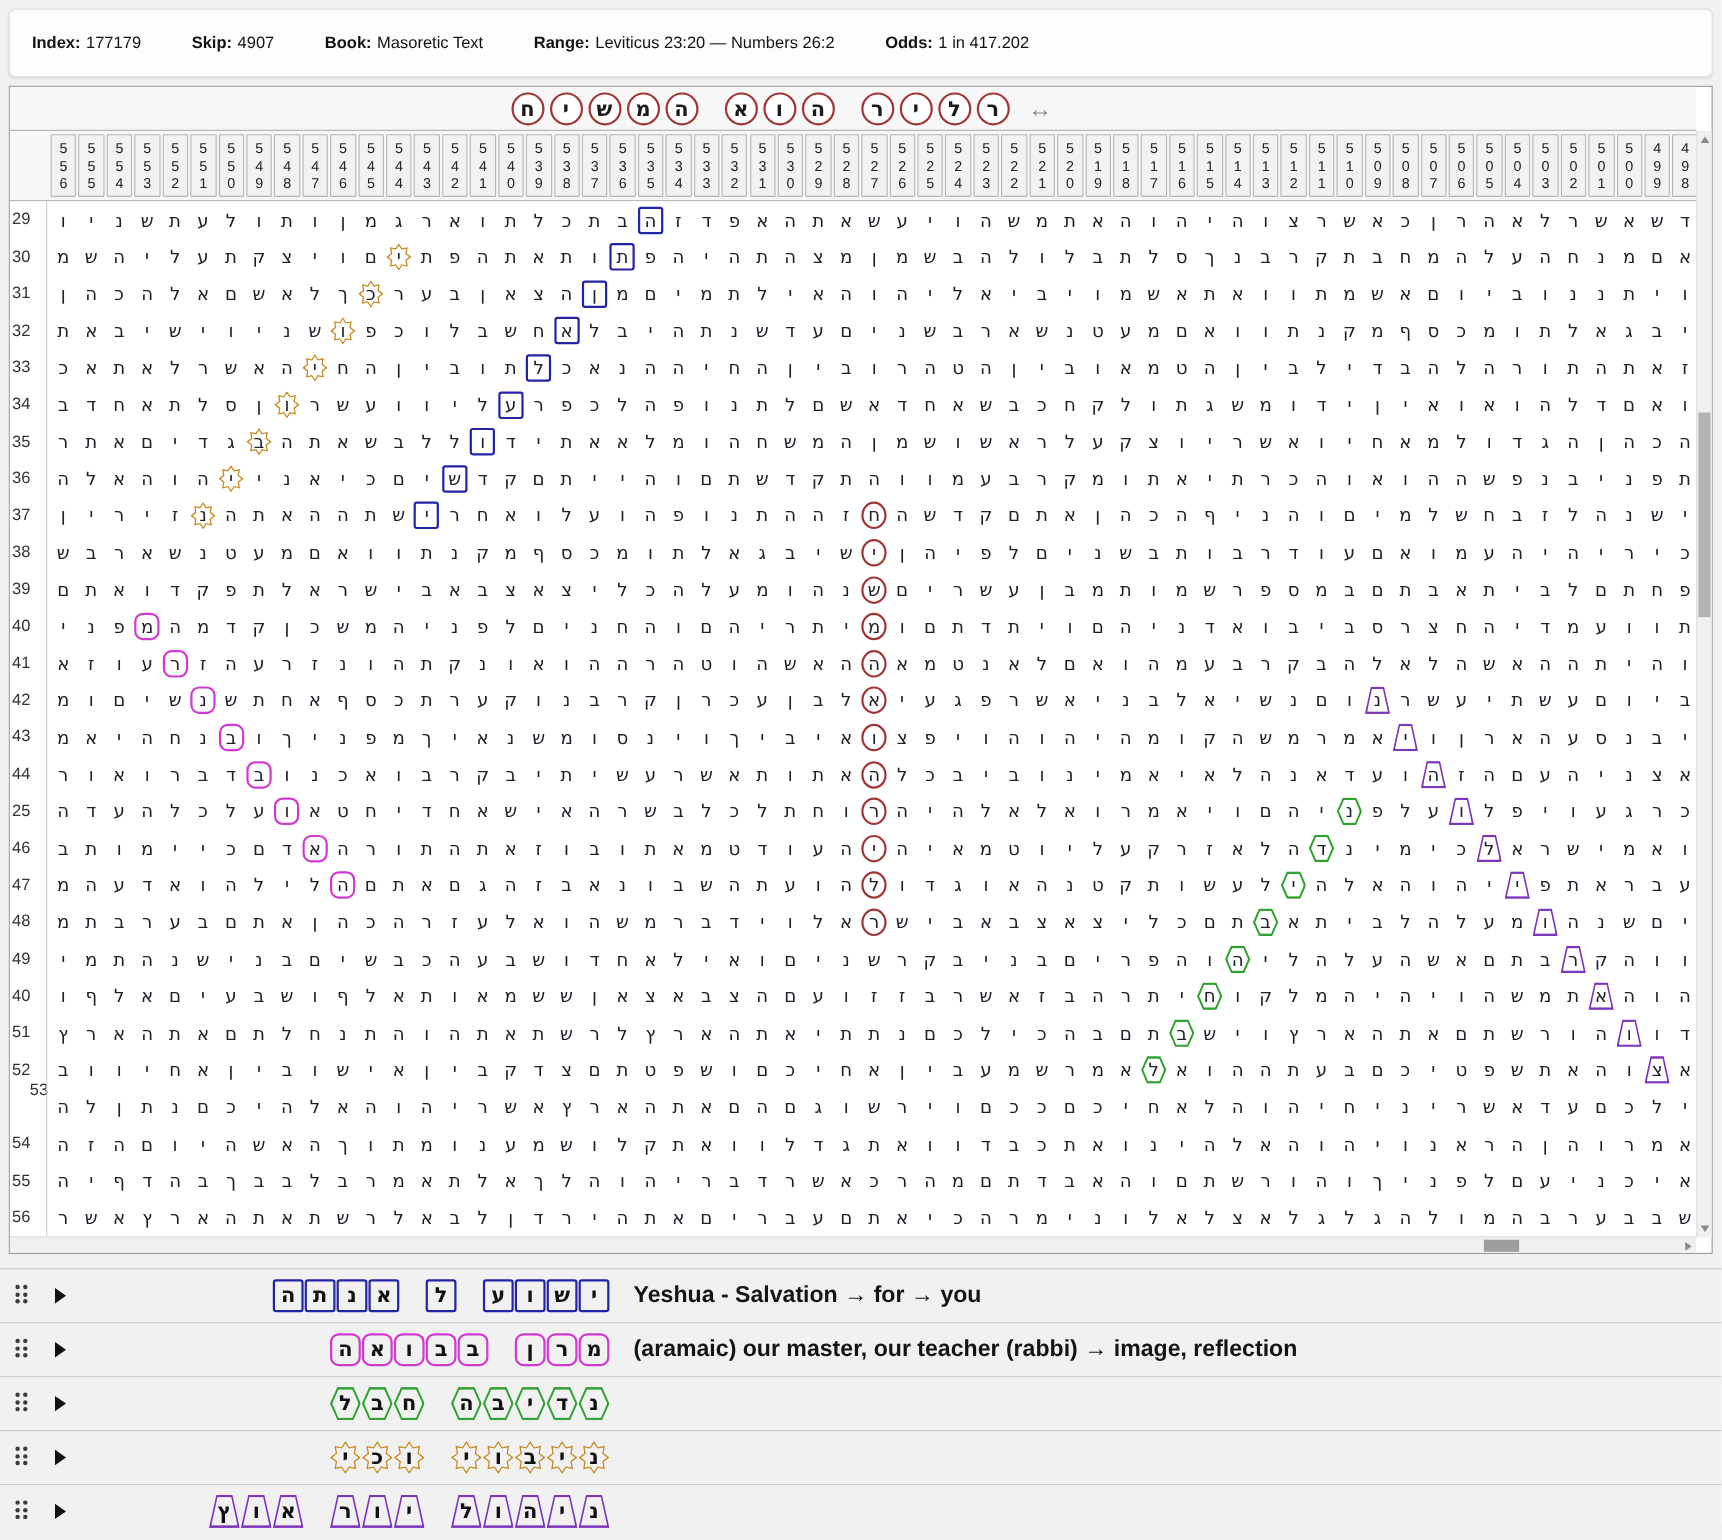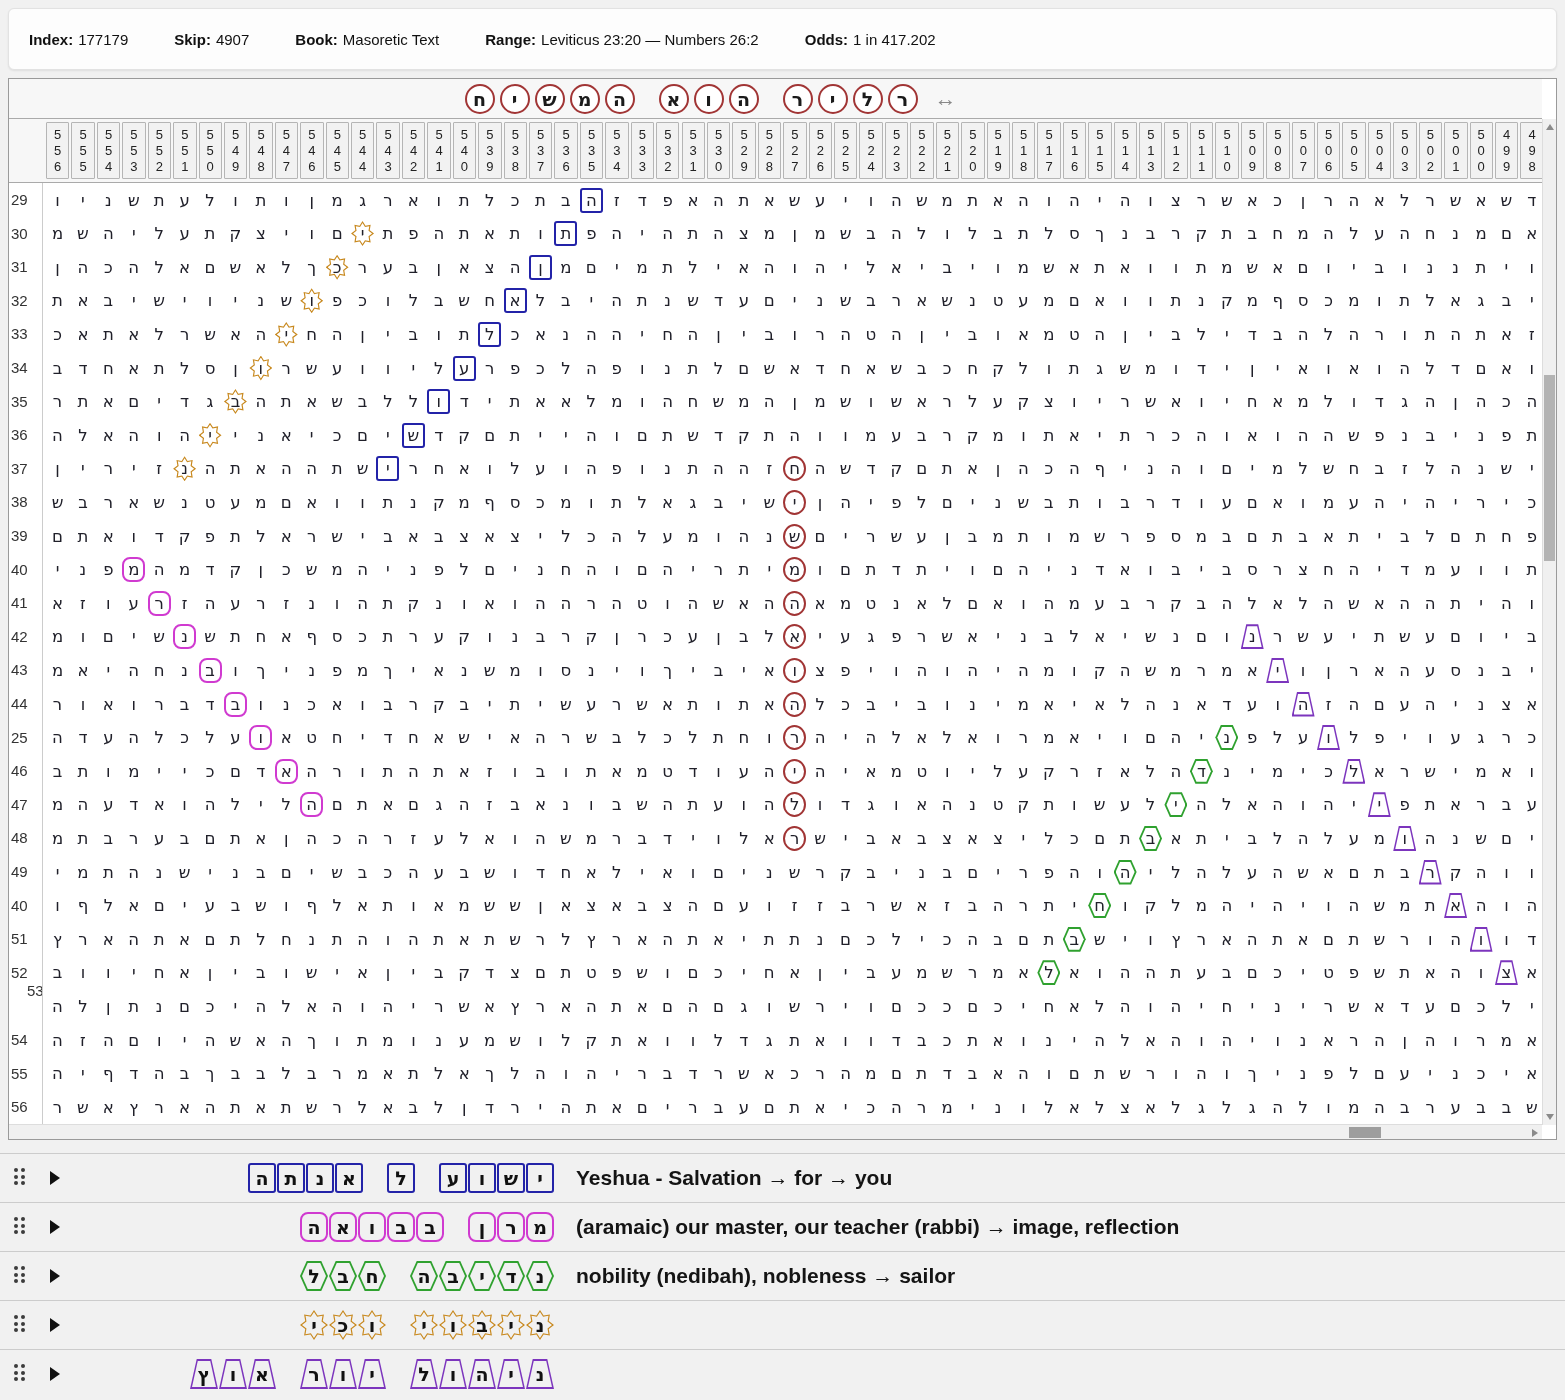--- a/index.html
+++ b/index.html
@@ -2437,21 +2437,20 @@
             <i>י</i>
           </span>
           <span class="shp ltile hex clip">
             <i>ד</i>
           </span>
           <span class="shp ltile hex clip">
             <i>נ</i>
           </span>
         </div>
       </div>
-      <div class="ltext">nobility (nedibah), nobleness → sailor</div>
     </div>
     <div class="lrow">
       <div class="grip">
         <s></s>
         <s></s>
         <s></s>
         <s></s>
         <s></s>
         <s></s>
       </div>

